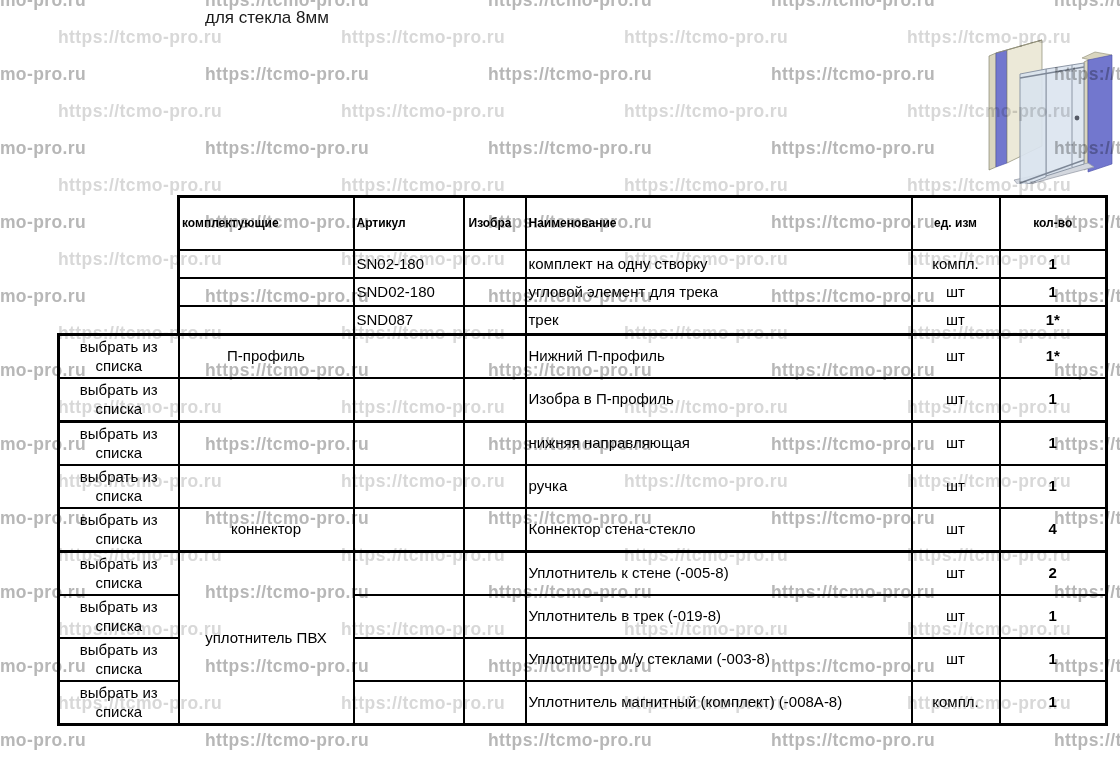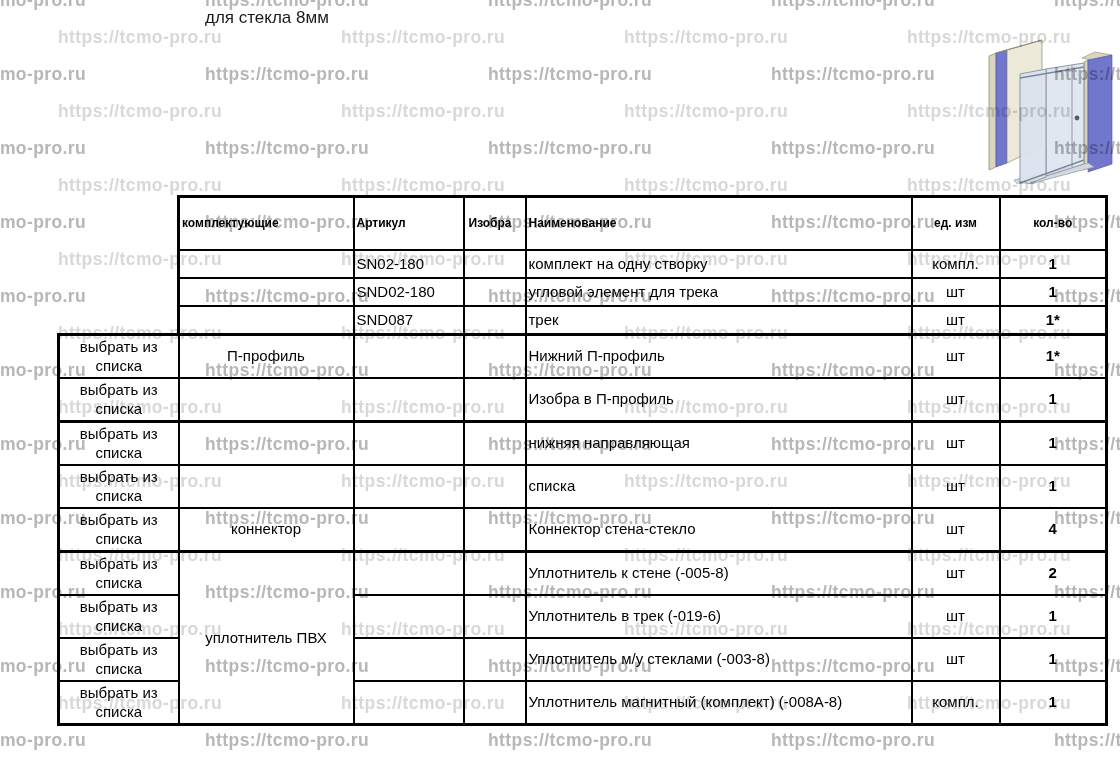--- a/index.html
+++ b/index.html
@@ -160,21 +160,21 @@
         <td class="name-cell">нижняя направляющая</td>
         <td class="unit-cell">шт</td>
         <td class="qty-cell last-col">1</td>
       </tr>
 
       <tr class="r-big">
         <td class="select-cell edge-left">выбрать из списка</td>
         <td class="group-cell"></td>
         <td class="article-cell"></td>
         <td class="ac"></td>
-        <td class="name-cell">списка</td>
+        <td class="name-cell">ручка</td>
         <td class="unit-cell">шт</td>
         <td class="qty-cell last-col">1</td>
       </tr>
 
       <tr class="r-big thick">
         <td class="select-cell edge-left">выбрать из списка</td>
         <td class="group-cell">коннектор</td>
         <td class="article-cell"></td>
         <td class="ac"></td>
         <td class="name-cell">Коннектор стена-стекло</td>
@@ -189,21 +189,21 @@
         <td class="ac"></td>
         <td class="name-cell">Уплотнитель к стене (-005-8)</td>
         <td class="unit-cell">шт</td>
         <td class="qty-cell last-col">2</td>
       </tr>
 
       <tr class="r-big">
         <td class="select-cell edge-left">выбрать из списка</td>
         <td class="article-cell"></td>
         <td class="ac"></td>
-        <td class="name-cell">Уплотнитель в трек (-019-6)</td>
+        <td class="name-cell">Уплотнитель в трек (-019-8)</td>
         <td class="unit-cell">шт</td>
         <td class="qty-cell last-col">1</td>
       </tr>
 
       <tr class="r-big">
         <td class="select-cell edge-left">выбрать из списка</td>
         <td class="article-cell"></td>
         <td class="ac"></td>
         <td class="name-cell">Уплотнитель м/у стеклами (-003-8)</td>
         <td class="unit-cell">шт</td>

